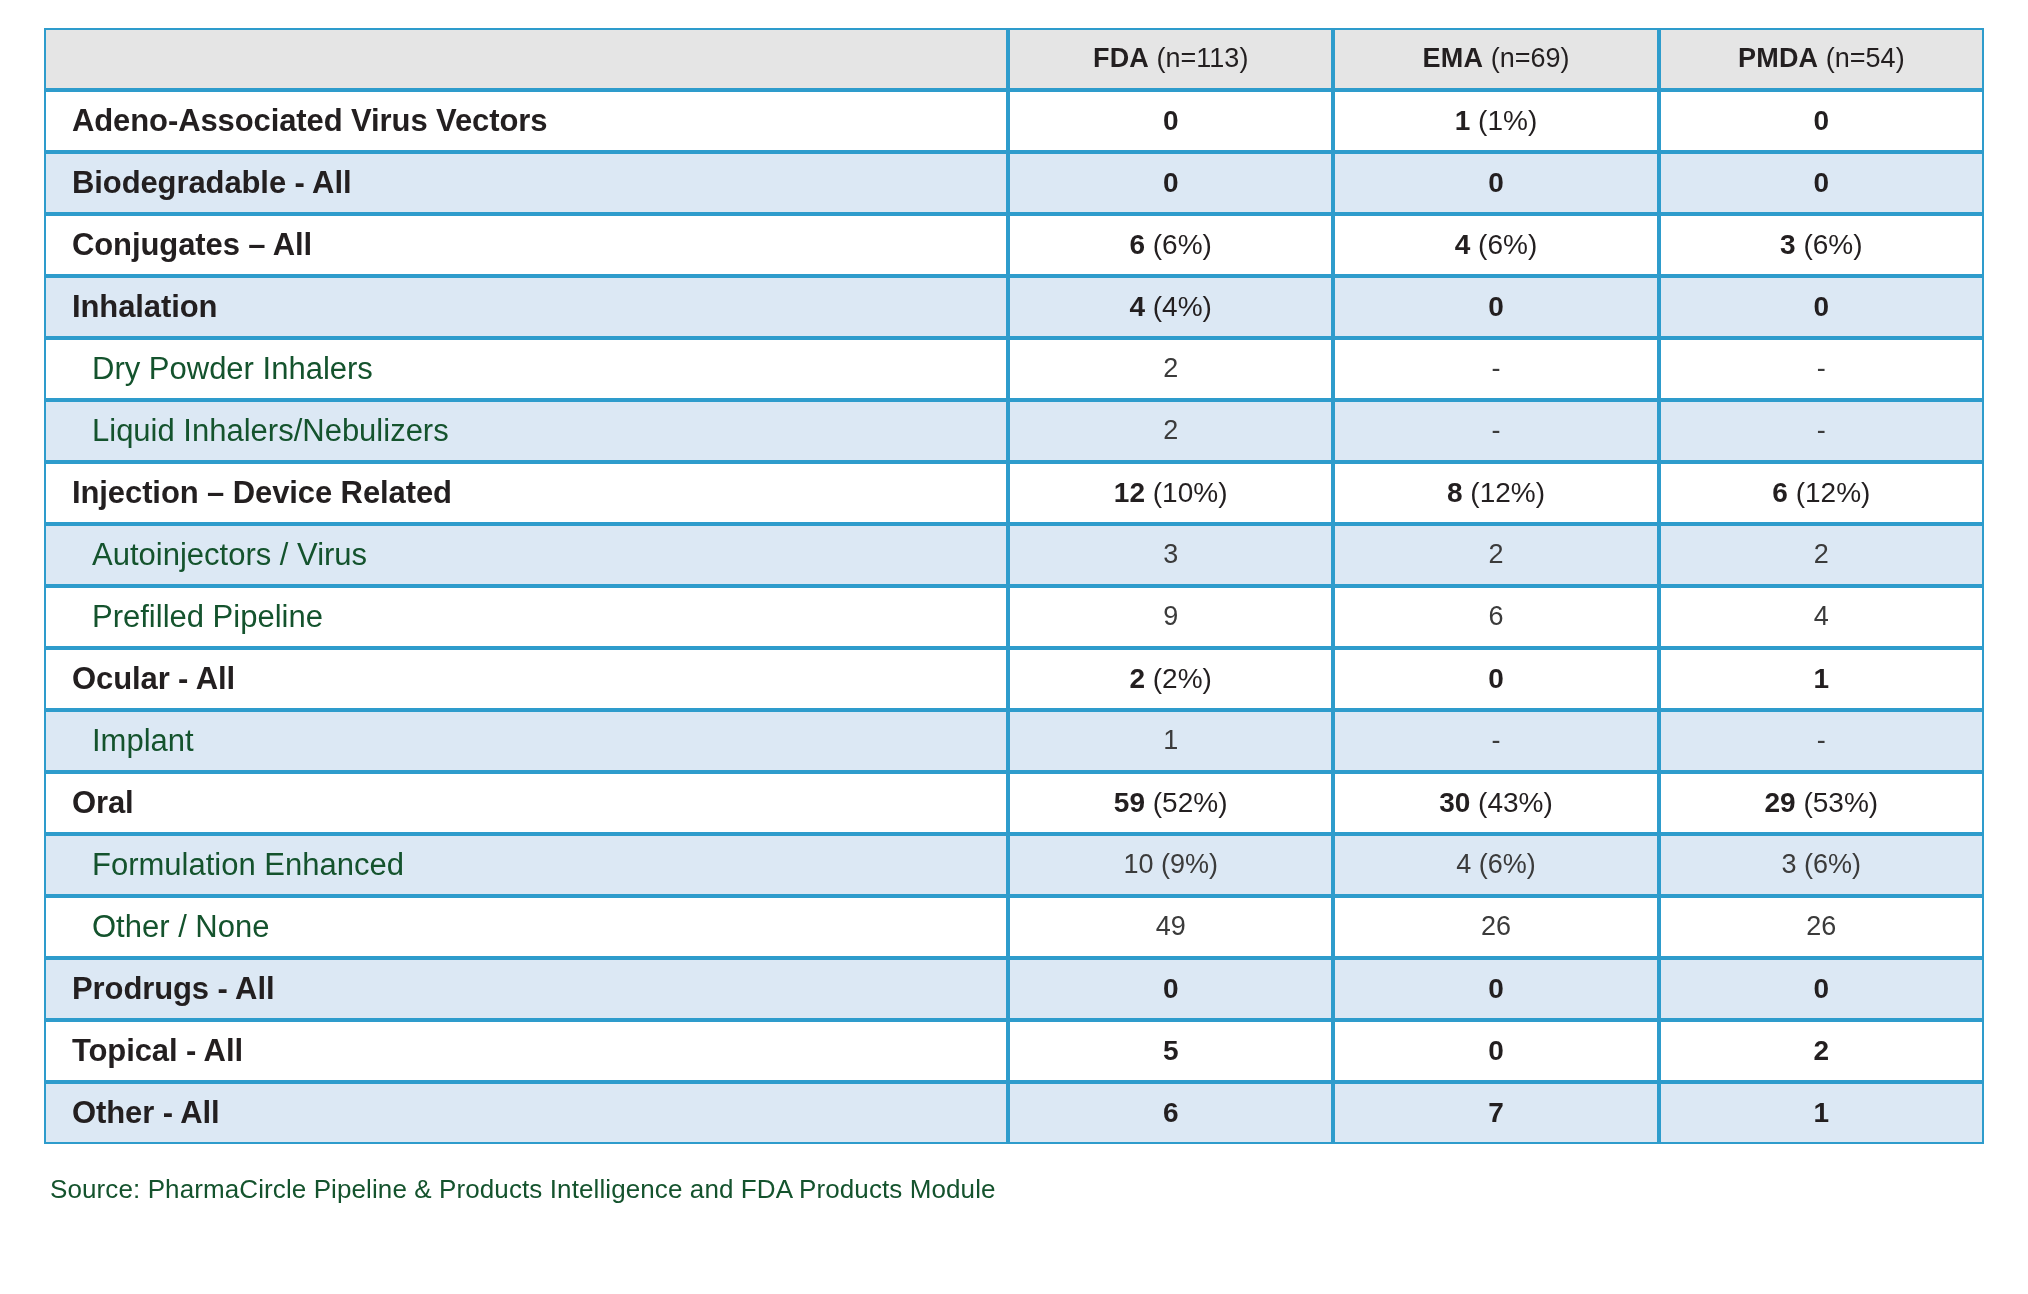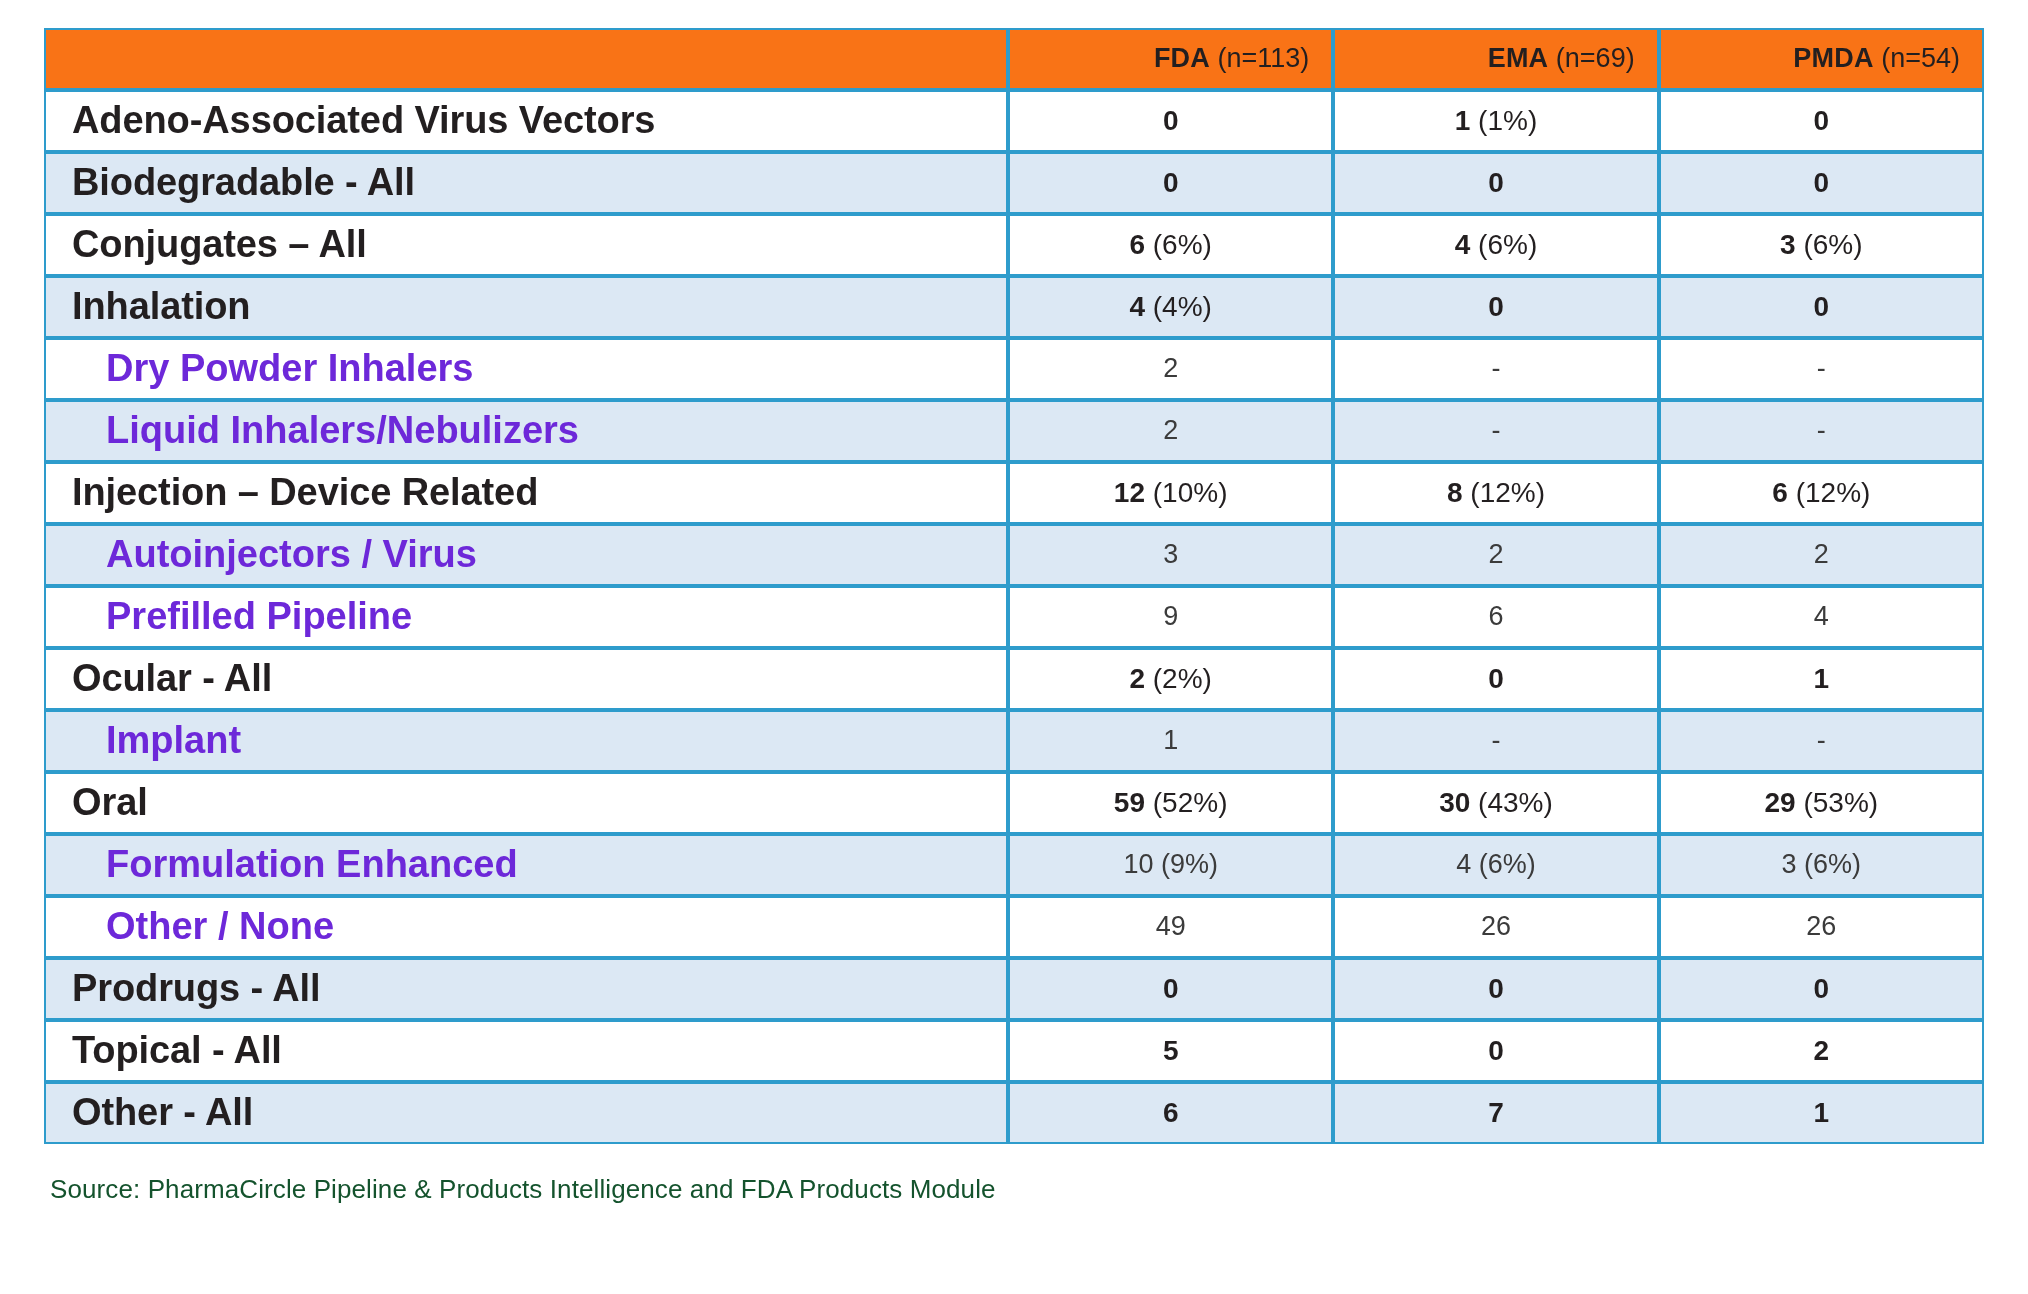--- a/index.html
+++ b/index.html
@@ -44,49 +44,49 @@
     line-height: 1.15;
     white-space: nowrap;
   }
 
   
   tr.shade th, tr.shade td { background: #dce8f4; }
   tr.plain th, tr.plain td { background: #ffffff; }
 
   
   thead tr th {
-    background: #f97316;
-    text-align: right;
+    background: #e5e5e5;
+    text-align: center;
     height: 72px;
     font-weight: 400;
     font-size: 29px;
   }
   thead th.hdr-blank { border-right-width: 2.6px; }
   thead th .agency {
     font-weight: 700;
     letter-spacing: .2px;
   }
   thead th .nval {
     font-weight: 400;
   }
 
   
   td.rowlabel, th.rowlabel {
     text-align: left;
-    font-size: 38px;
+    font-size: 31px;
   }
   tr.major td.rowlabel {
     font-weight: 700;
     padding-left: 26px;
     letter-spacing: -0.1px;
   }
   tr.sub td.rowlabel {
-    font-weight: 700;
-    padding-left: 60px;
-    color: #6d28d9;
+    font-weight: 400;
+    padding-left: 46px;
+    color: #14532d;
   }
 
   
   td.val {
     text-align: center;
     font-size: 28px;
   }
   tr.major td.val { font-weight: 700; }
   tr.major td.val .pct { font-weight: 400; }
   tr.sub td.val { font-weight: 400; color: #3b3b3b; font-size: 27px; }

